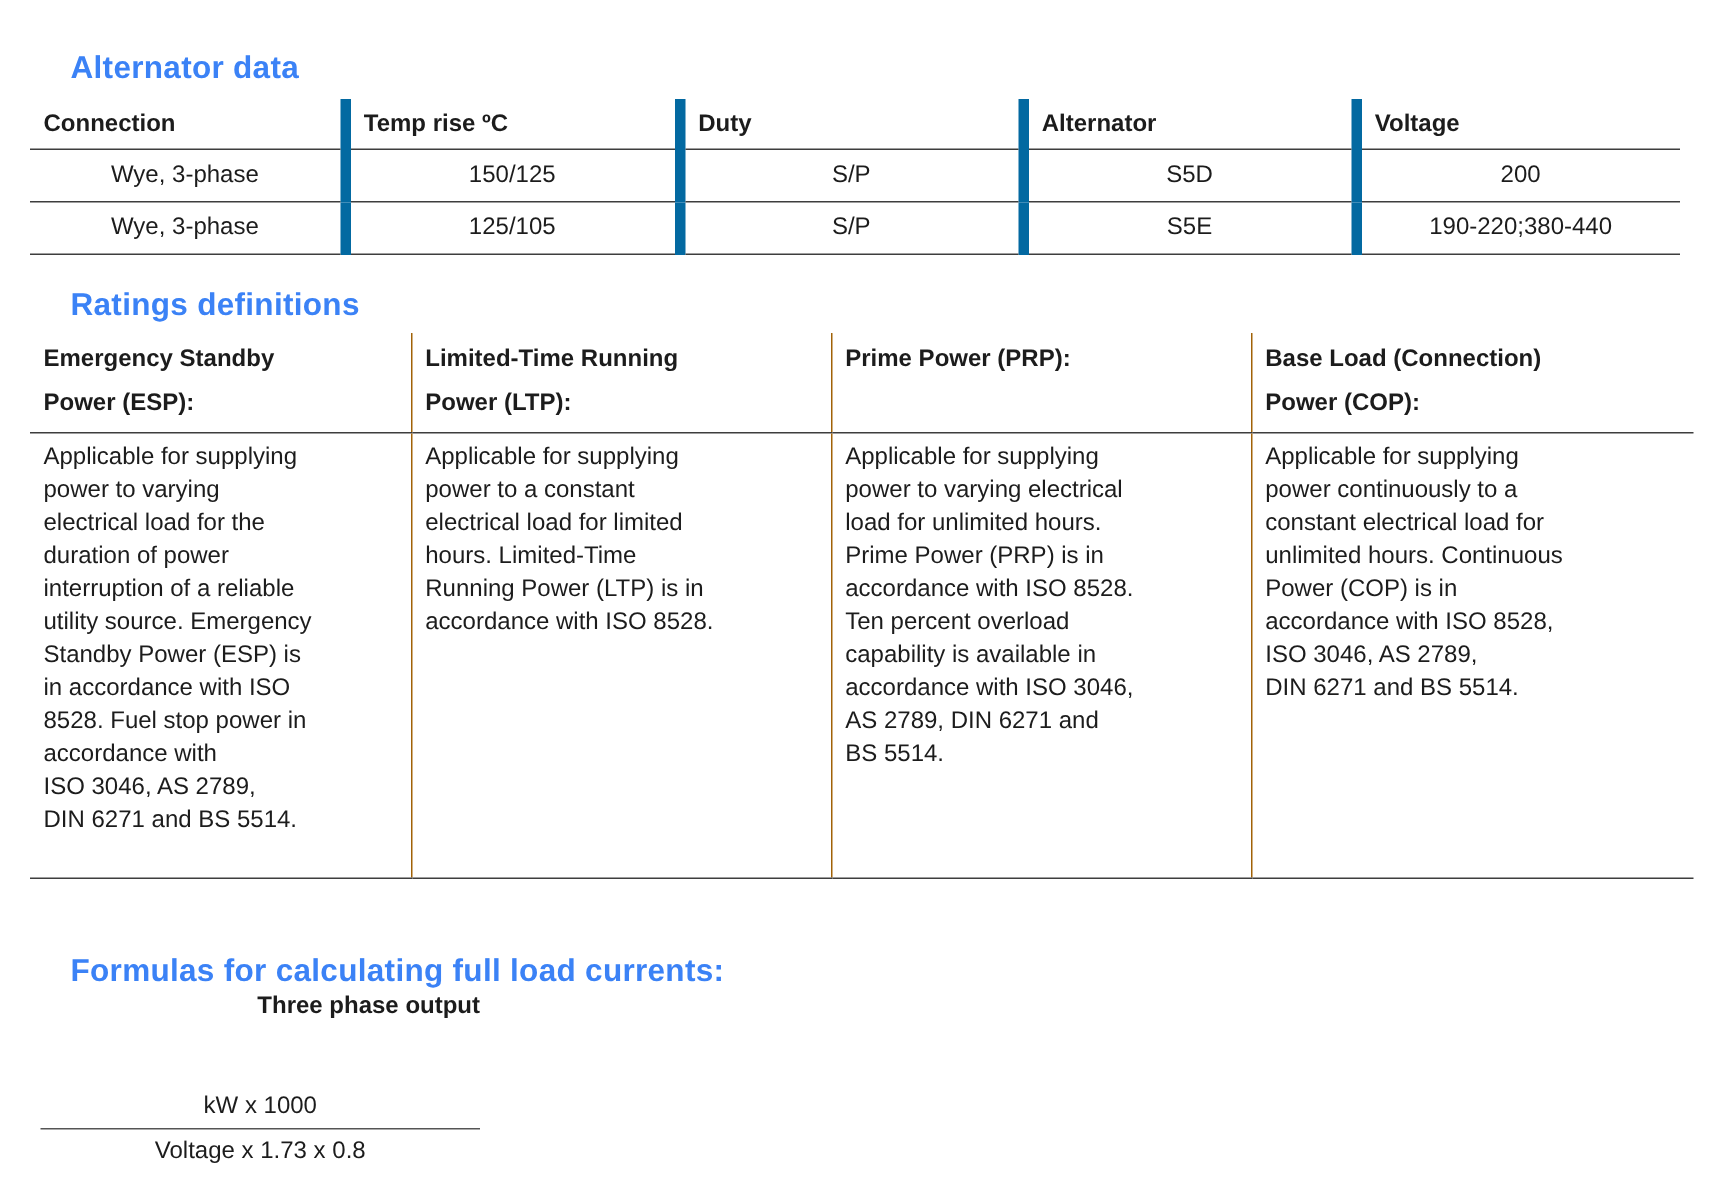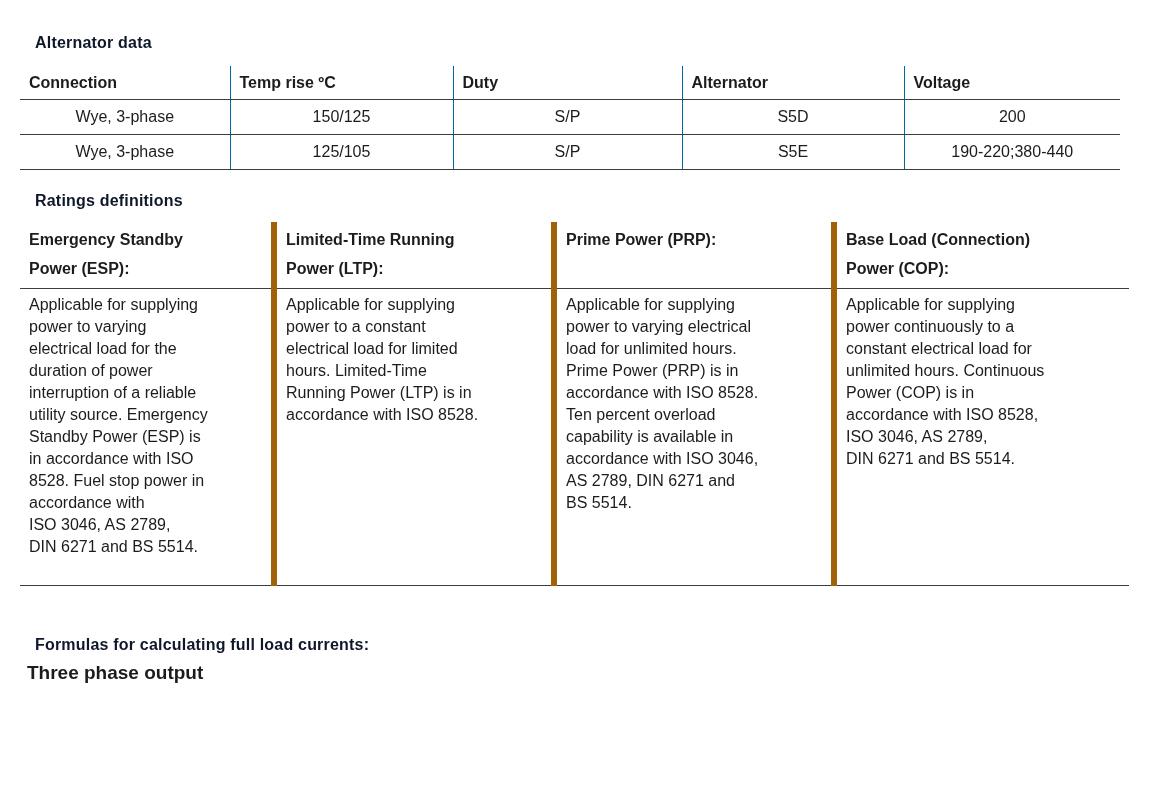--- a/index.html
+++ b/index.html
@@ -12,24 +12,24 @@
     color: #1c1c1c;
   }
   .page {
     position: relative;
     width: 1155px;
     height: 800px;
     overflow: hidden;
   }
   .section-heading {
     position: absolute;
-    left: 35px;
-    font-size: 16px;
+    left: 47px;
+    font-size: 21px;
     font-weight: bold;
-    color: #0f172a;
+    color: #3b82f6;
     letter-spacing: 0.2px;
     white-space: nowrap;
   }
   table {
     border-collapse: collapse;
     table-layout: fixed;
     position: absolute;
     left: 20px;
   }
   td, th {
@@ -40,56 +40,56 @@
   
   #alt-table { top: 66px; width: 1100px; }
   #alt-table th, #alt-table td {
     padding: 0 9px;
     vertical-align: middle;
     border-bottom: 1.5px solid #3d3d3d;
     white-space: nowrap;
   }
   #alt-table th { height: 33px; font-weight: bold; }
   #alt-table td { height: 34px; font-weight: normal; text-align: center; }
-  #alt-table th + th, #alt-table td + td { border-left: 1px solid #0369a1; }
+  #alt-table th + th, #alt-table td + td { border-left: 7px solid #0369a1; }
   
   #ratings-table { top: 222px; width: 1109px; }
   #ratings-table th {
     height: 63px;
     padding: 3px 9px 0;
     vertical-align: top;
     font-weight: bold;
     line-height: 29px;
     border-bottom: 1.5px solid #3d3d3d;
     white-space: pre-line;
   }
   #ratings-table td {
     height: 291px;
     padding: 5px 9px 0;
     vertical-align: top;
     line-height: 22px;
     border-bottom: 1.5px solid #3d3d3d;
     white-space: pre-line;
   }
-  #ratings-table th + th, #ratings-table td + td { border-left: 6px solid #a16207; margin-left: 26px; }
+  #ratings-table th + th, #ratings-table td + td { border-left: 1px solid #a16207; margin-left: 26px; }
   
   #heading-alternator { top: 34px; }
   #heading-ratings   { top: 192px; }
   #heading-formulas  { top: 608px; margin-top: 28px; }
   #formulas {
     position: absolute;
     left: 0; top: 640px;
     width: 1155px; height: 160px;
   }
   .phase-label {
     position: absolute;
     top: 22px;
-    font-size: 19px;
+    font-size: 16px;
     font-weight: bold;
-    text-align: left;
+    text-align: right;
   }
   #three-phase-label { left: 27px;  width: 293px; }
   #single-phase-label{ left: 366px; width: 330px; }
   .fraction {
     position: absolute;
     top: 88px;
     font-size: 16px;
     text-align: center;
   }
   #three-phase-fraction  { left: 27px;  width: 293px; }
@@ -202,16 +202,20 @@
 DIN 6271 and BS 5514.</td>
     </tr>
   </tbody>
     </table>
 
   <div id="heading-formulas" class="section-heading">Formulas for calculating full load currents:</div>
 
   <div id="formulas">
     <div id="three-phase-label" class="phase-label">Three phase output</div>
 
+    <div id="three-phase-fraction" class="fraction">
+      <div class="numerator">kW x 1000</div>
+      <div class="denominator">Voltage x 1.73 x 0.8</div>
+    </div>
 
   </div>
 
 </div>
 
 </body></html>

